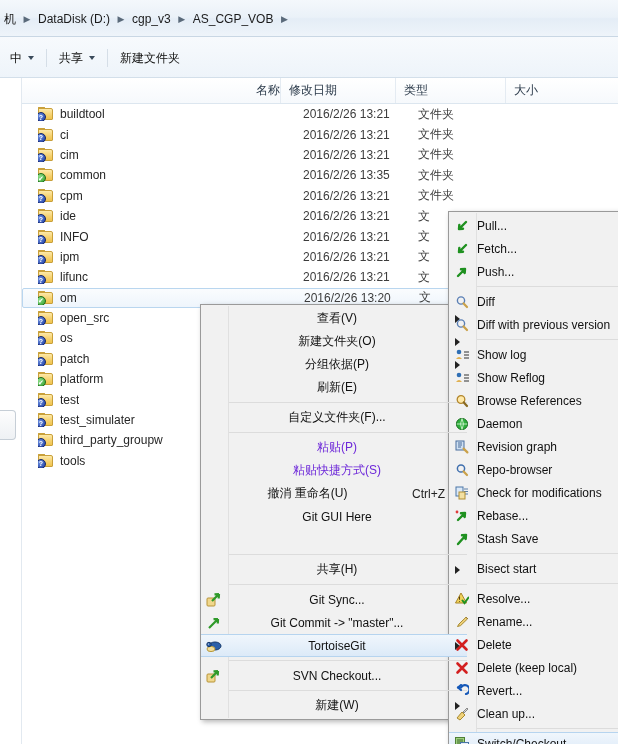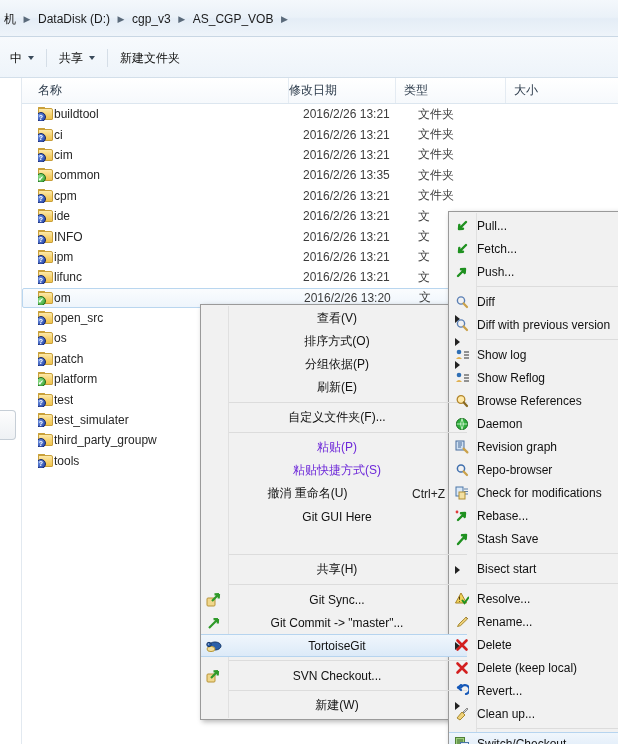--- a/index.html
+++ b/index.html
@@ -91,21 +91,21 @@
 
   .row {
     position: relative; height: 20.4px; display: flex; align-items: center;
     font-size: 12px; color: #262626;
   }
   .row.selected {
     background: linear-gradient(to bottom, #fafcfe 0%, #eef5fc 100%);
     border: 1px solid #b9d6ef; border-radius: 2px;
   }
   .row .namecell {
-    position: absolute; left: 16px; display: flex; align-items: flex-start; 
+    position: absolute; left: 16px; display: flex; align-items: flex-start; gap: 6px;
     white-space: nowrap; overflow: hidden;
   }
   .row.selected .namecell { left: 15px; }
   .row .datecell { position: absolute; left: 281px; color: #3c3c3c; }
   .row .typecell { position: absolute; left: 396px; color: #3c3c3c; }
   .row .sizecell { position: absolute; left: 506px; color: #3c3c3c; }
 
   
   .folder-ico { position: relative; width: 16px; height: 14px; flex: 0 0 16px; }
   .folder-ico .back {
@@ -215,21 +215,21 @@
             <span>新建文件夹</span>
           </div>
         </div>
   </div>
 
   <div class="leftgutter">
     <div class="splitter-nub"></div>
   </div>
 
   <div class="colhead">
-    <div class="cell" style="left:8px;width:259px;">名称</div>
+    <div class="cell" style="left:0px;width:259px;text-align:right;">名称</div>
     <div class="cell" style="left:259px;width:115px;">修改日期</div>
     <div class="cell" style="left:374px;width:110px;">类型</div>
     <div class="cell last" style="left:484px;width:112px;">大小</div>
   </div>
 
   <div class="listarea" id="listarea">
         <div class="row">
           <div class="namecell">
             <span class="folder-ico">
               <span class="tab"></span>
@@ -506,21 +506,21 @@
   <div class="gutter"></div>
   <div class="gutterline"></div>
   <div id="ctx-explorer-items">
         <div class="mi">
           <span class="ico"></span>
           <span class="lbl">查看(V)</span>
           <span class="arrow"></span>
         </div>
         <div class="mi">
           <span class="ico"></span>
-          <span class="lbl">排序方式(O)</span>
+          <span class="lbl">新建文件夹(O)</span>
           <span class="arrow"></span>
         </div>
         <div class="mi">
           <span class="ico"></span>
           <span class="lbl">分组依据(P)</span>
           <span class="arrow"></span>
         </div>
         <div class="mi">
           <span class="ico"></span>
           <span class="lbl">刷新(E)</span>

